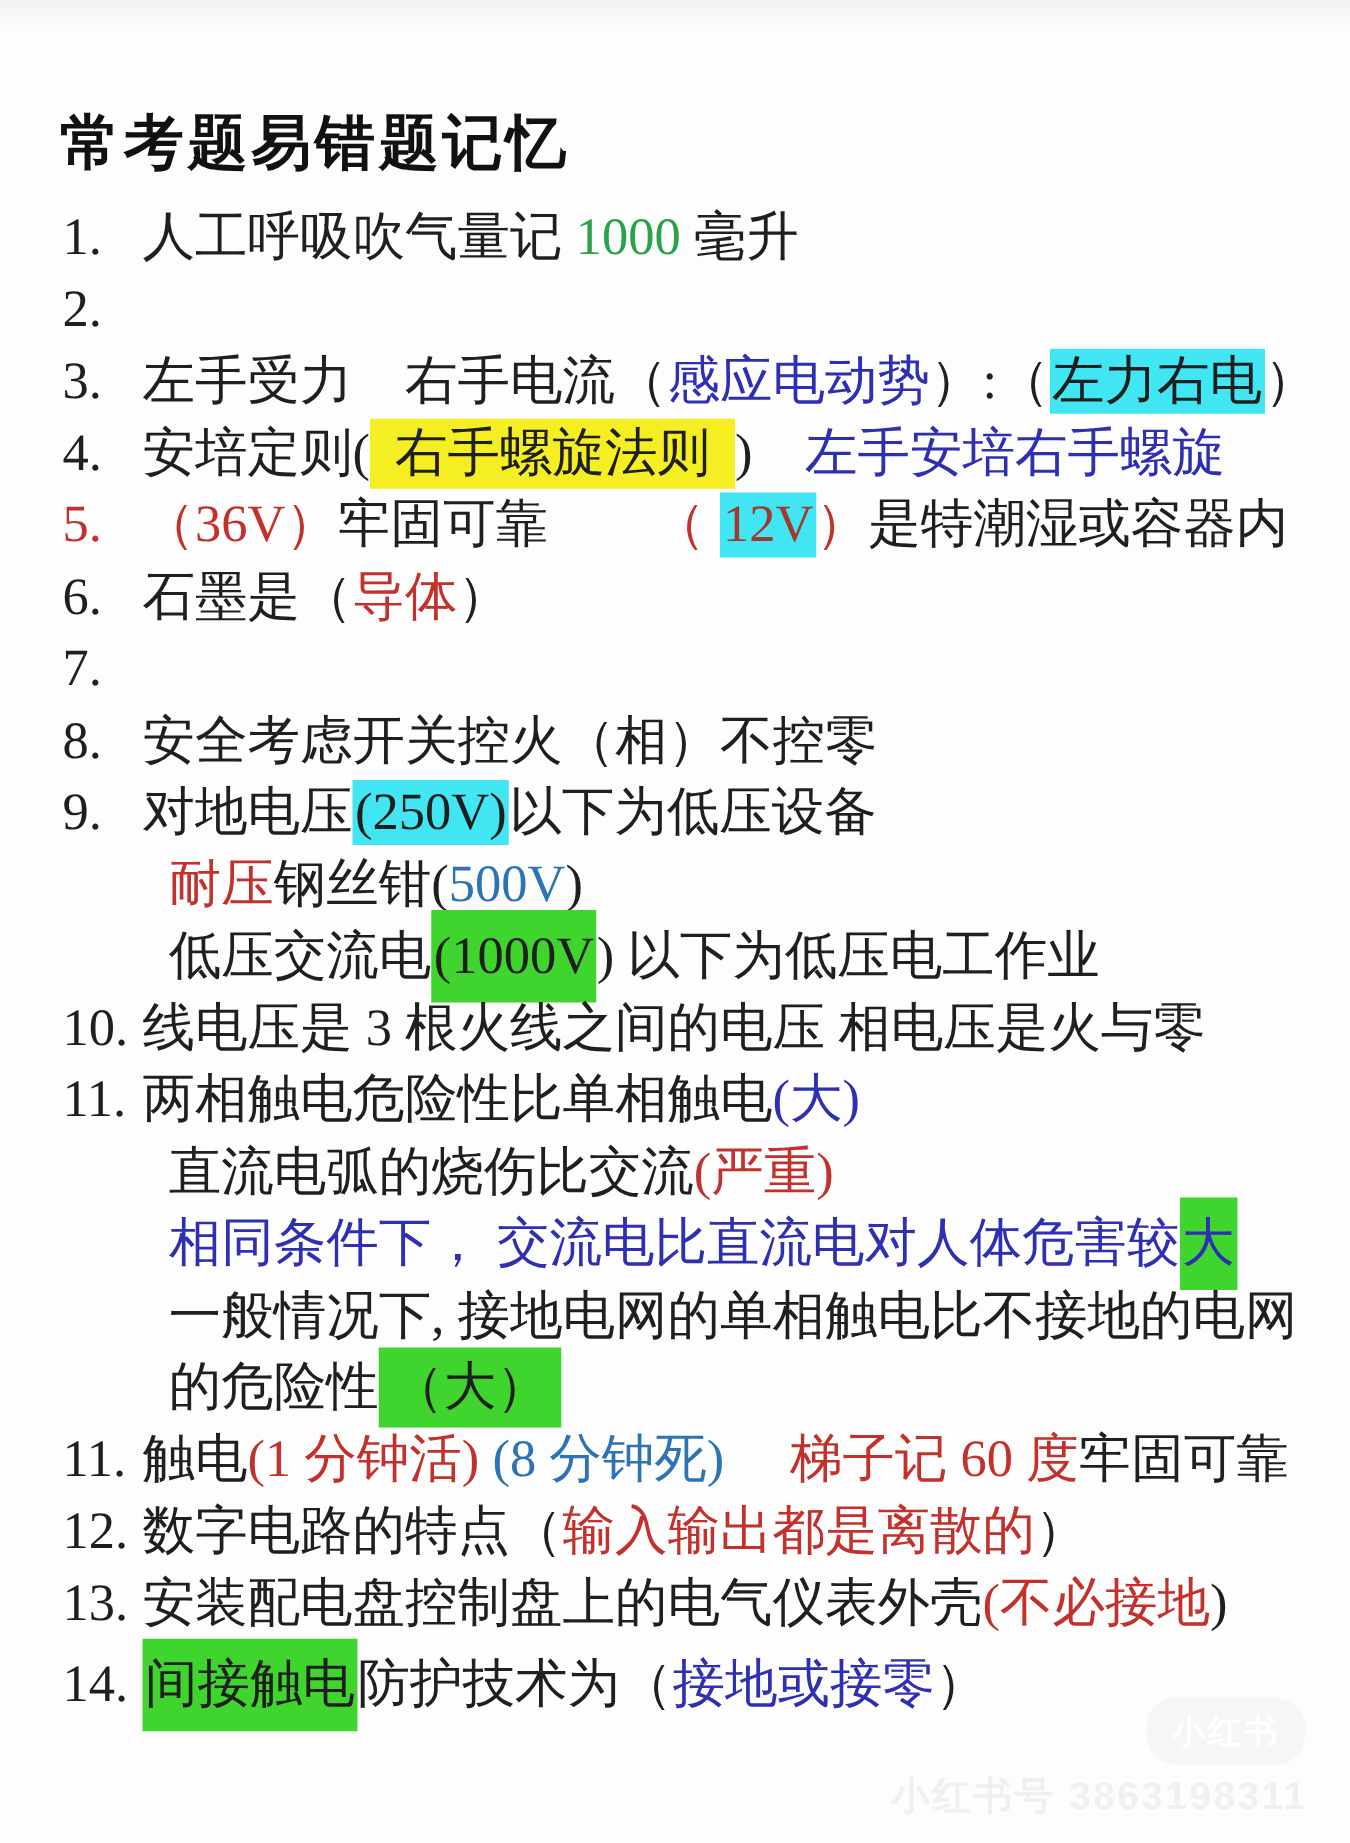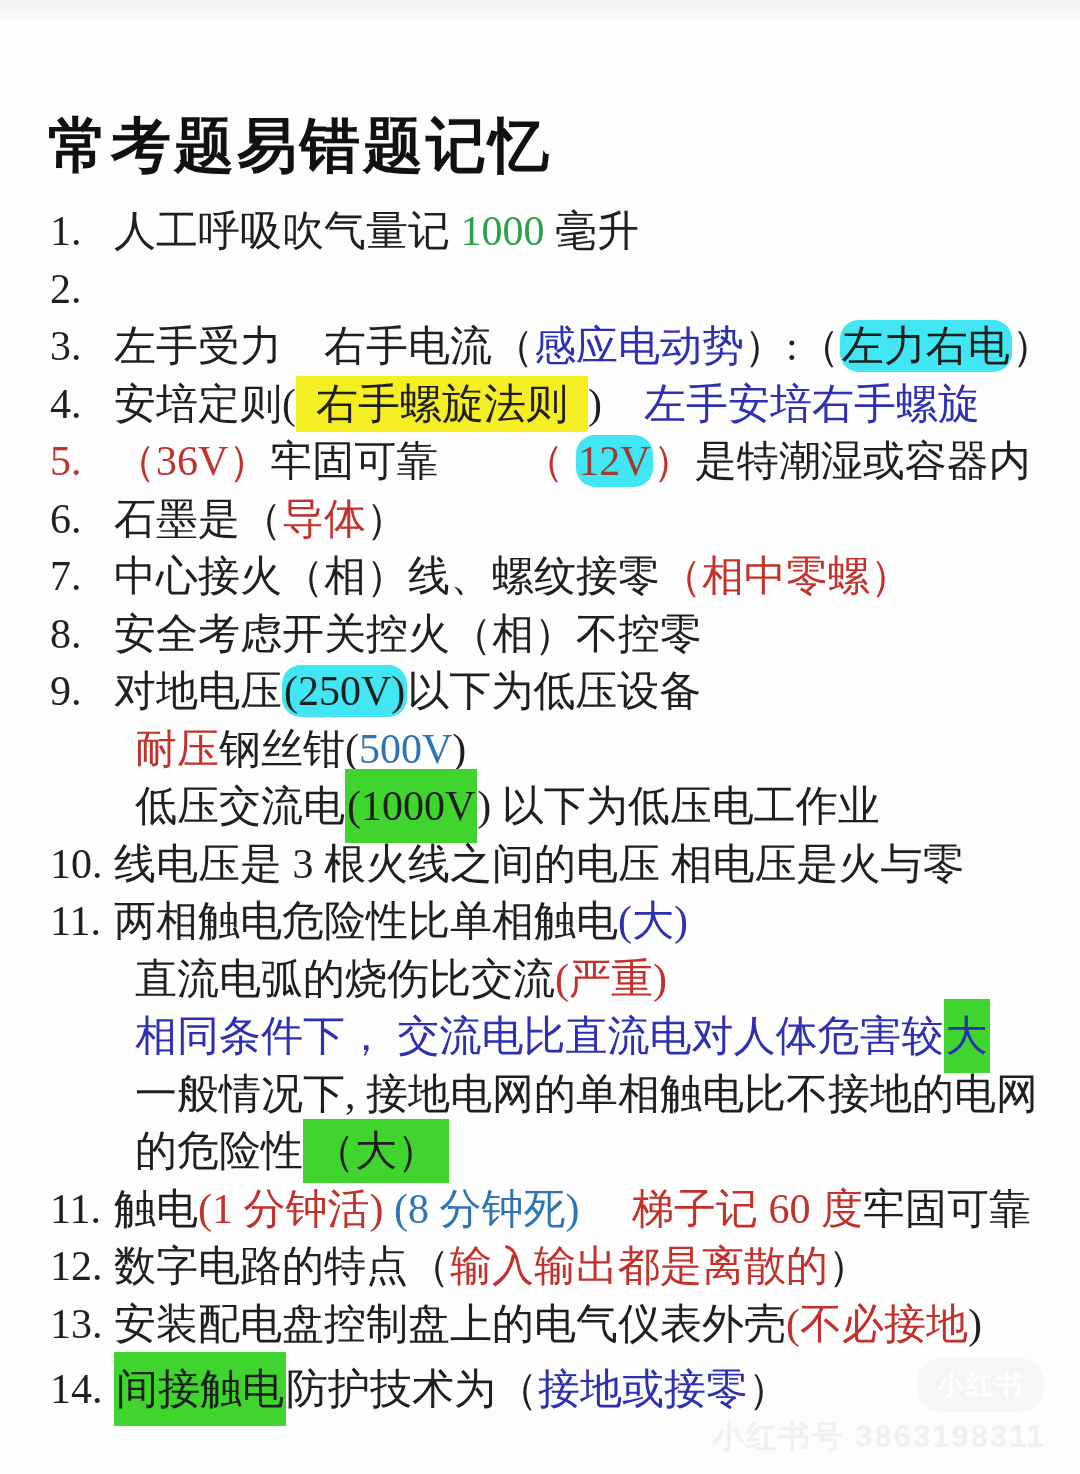--- a/index.html
+++ b/index.html
@@ -12,25 +12,24 @@
     position:relative;
   }
   .topband{
     position:absolute;top:0;left:0;right:0;height:26px;
     background:linear-gradient(#f2f2f3,#fdfdfd);
   }
   .page-title{
     padding:82px 0 6px 48px;
     font-family:"Liberation Sans","DejaVu Sans",sans-serif;
     font-weight:900;
-    font-size:60px;
+    font-size:48px;
     letter-spacing:3px;
     color:#111;
     transform-origin:left top;
-    margin-top:24px;
   }
   .lines{
     padding:10px 20px 0 50px;
   }
   .line{
     display:flex;
     align-items:baseline;
     font-size:42px;
     line-height:57.5px;
     min-height:57.5px;
@@ -45,21 +44,21 @@
   }
   .line.gap{
     margin-top:8px;
   }
   .c-black{color:var(--black);}
   .c-red{color:var(--red);}
   .c-blue{color:var(--blue);}
   .c-steel{color:var(--steel);}
   .c-green{color:var(--green);text-align:right;}
   .c-darkred{color:var(--darkred);margin-left:12px;}
-  .hl-cyan{background:var(--hl_cyan);padding:3px 2px;border-radius:19px;}
+  .hl-cyan{background:var(--hl_cyan);padding:3px 2px;}
   .hl-yellow{background:var(--hl_yellow);padding:5px 20px;}
   .hl-green{background:var(--hl_green);padding:14px 2px;}
   .hl-big{padding:9px 10px;}
   .wm-badge{
     position:absolute;
     right:36px;bottom:62px;
     background:#f6f6f6;
     color:#ffffff;
     font-family:"Liberation Sans","DejaVu Sans",sans-serif;
     font-weight:700;
@@ -104,21 +103,20 @@
     <div class="line">
       <span class="num c-red">5.</span>
       <span class="txt"><span class="c-red">（36V）</span><span class="c-black">牢固可靠　　</span><span class="c-red">（</span><span class="c-darkred hl-cyan">12V</span><span class="c-red">）</span><span class="c-black">是特潮湿或容器内</span></span>
     </div>
     <div class="line">
       <span class="num c-black">6.</span>
       <span class="txt"><span class="c-black">石墨是（</span><span class="c-red">导体</span><span class="c-black">）</span></span>
     </div>
     <div class="line">
       <span class="num c-black">7.</span>
-      <span class="txt"><span class="c-black">中心接火（相）线、螺纹接零</span><span class="c-red">（相中零螺）</span></span>
     </div>
     <div class="line">
       <span class="num c-black">8.</span>
       <span class="txt"><span class="c-black">安全考虑开关控火（相）不控零</span></span>
     </div>
     <div class="line">
       <span class="num c-black">9.</span>
       <span class="txt"><span class="c-black">对地电压</span><span class="c-black hl-cyan">(250V)</span><span class="c-black">以下为低压设备</span></span>
     </div>
     <div class="line cont">

